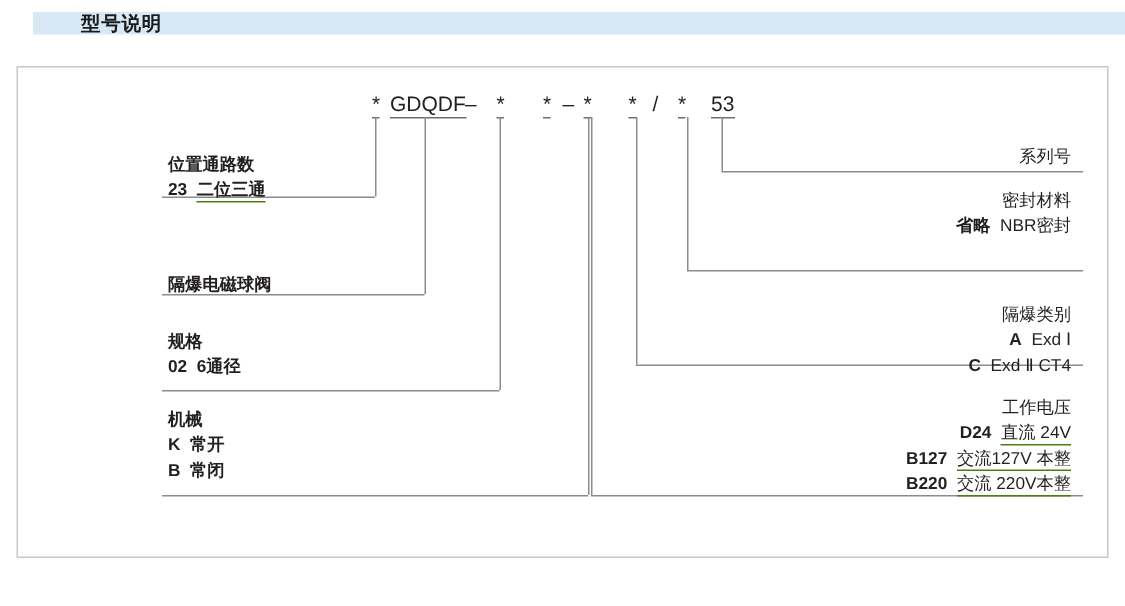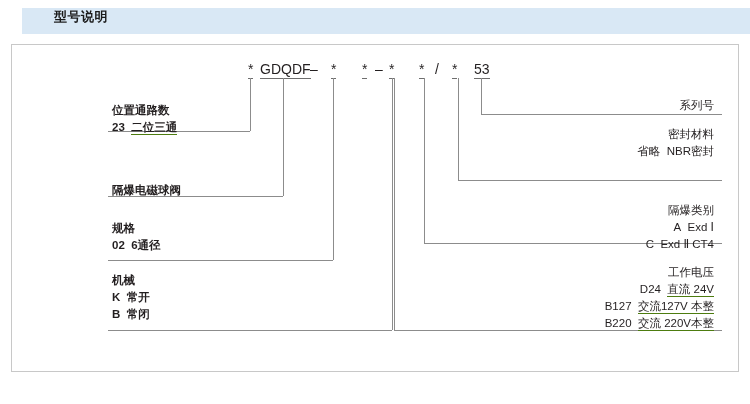--- a/index.html
+++ b/index.html
@@ -14,23 +14,24 @@
     color: #231f20;
     overflow: hidden;
   }
 
   
   .section-header {
     position: absolute;
     left: 22px;
     top: 8px;
     width: 728px;
-    height: 26px;
+    height: 15px;
     background: #d9e8f5;
     display: flex;
+    align-items: center;
   }
   .section-header .title {
     font-size: 13px;
     font-weight: bold;
     color: #1a1a1a;
     margin-left: 32px;
     letter-spacing: 0.5px;
   }
 
   
@@ -97,21 +98,21 @@
   .callout .row {
     display: block;
     white-space: pre;
   }
   .callout .heading {
     display: block;
   }
   .u { border-bottom: 1px solid #4d7c0f; padding-bottom: 1px; }
 
   
-  .callout.right .row .code { display: inline-block; }
+  .callout.right .row .code { display: inline-block; font-weight: bold; }
 </style>
 </head>
 <body>
 
 <div class="section-header">
   <span class="title">型号说明</span>
 </div>
 
 <div class="diagram-panel"></div>
 

